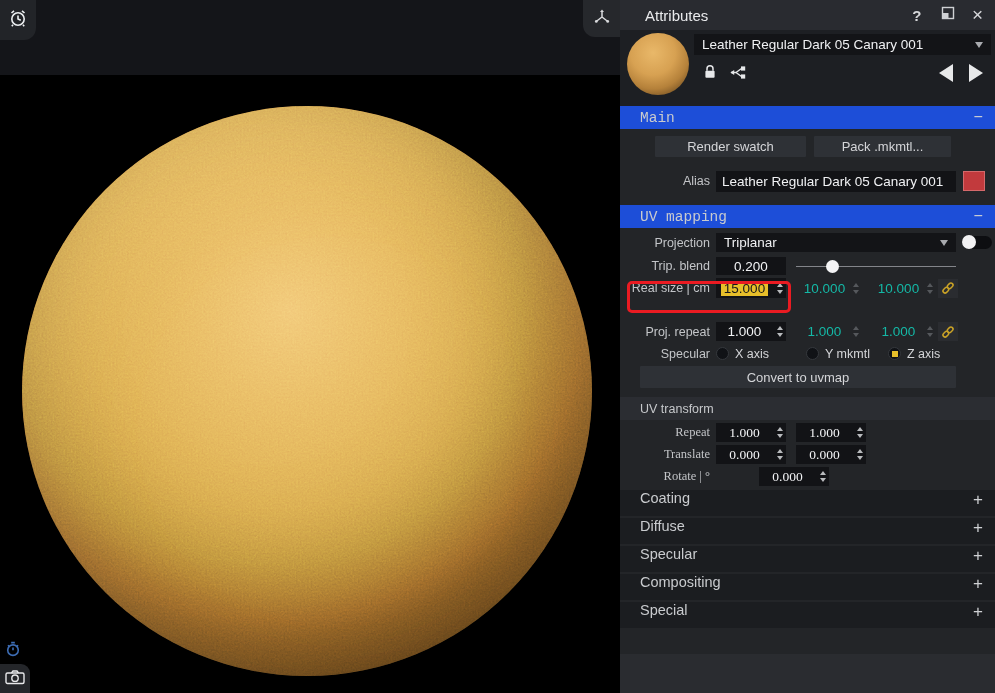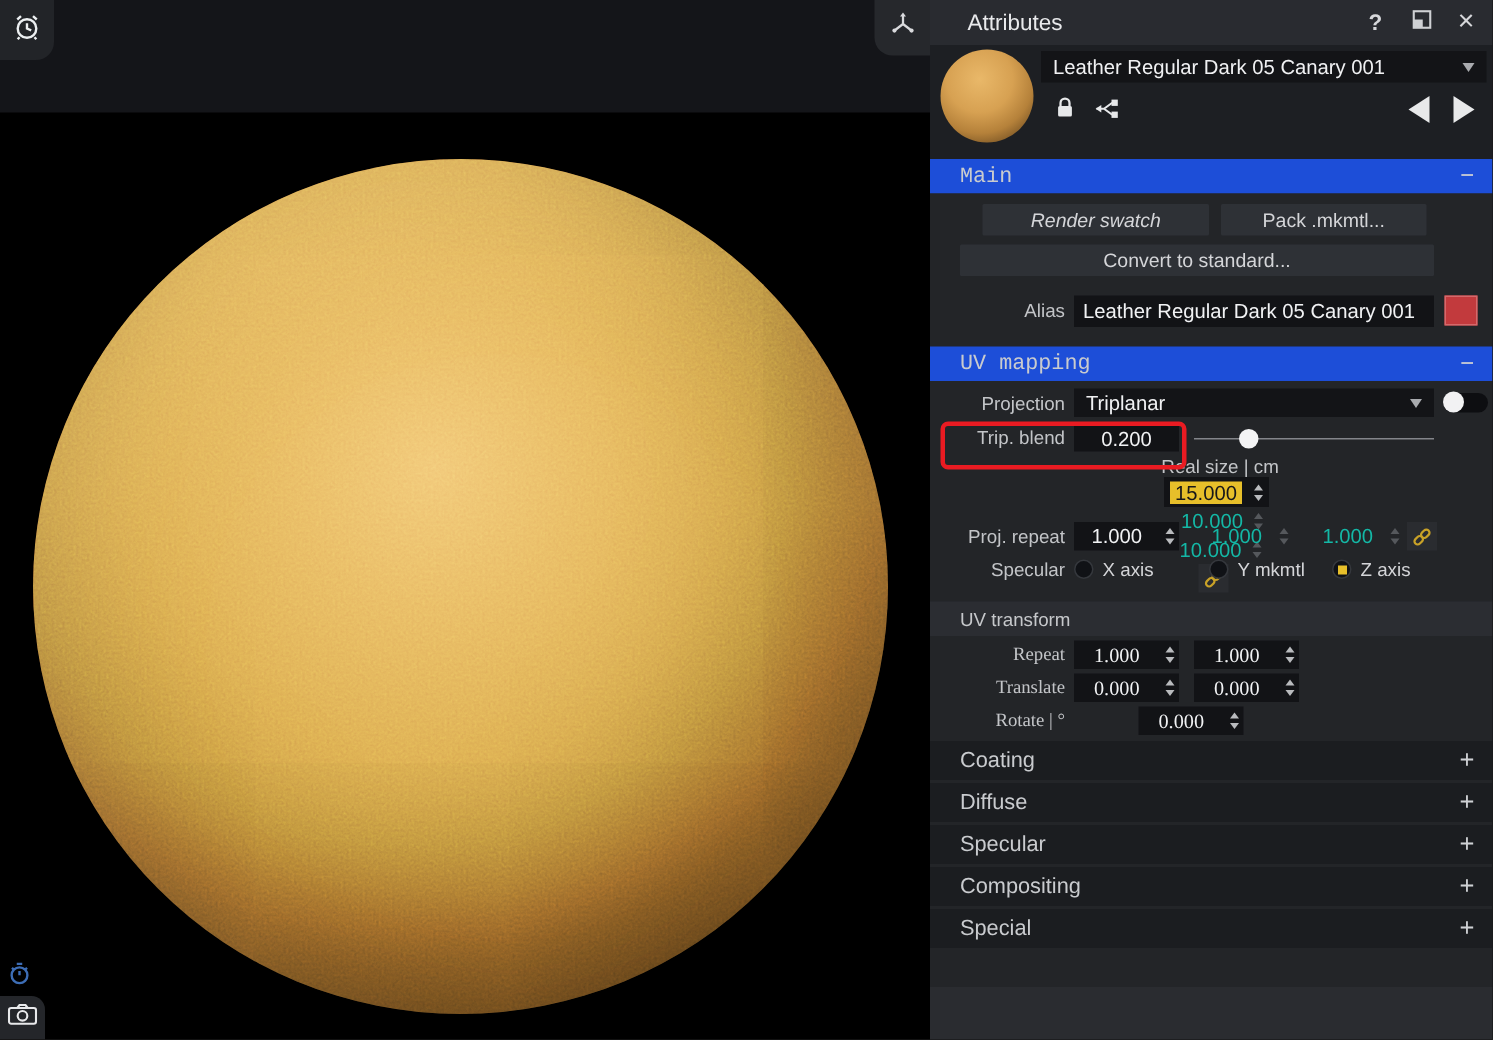--- a/index.html
+++ b/index.html
@@ -83,21 +83,21 @@
 
   .radio { width:13px; height:13px; border-radius:50%; background:#101216; border:1px solid #35383d;
     flex:none; display:flex; align-items:center; justify-content:center; }
   .radio.sel::after { content:""; width:6px; height:6px; background:#e7bf2a; }
   .rgroup { display:flex; align-items:center; }
   .rgroup .rl { margin-left:6px; font-size:12.5px; color:#d4d5d8; }
 
   .link-btn { width:20px; height:19px; background:#2a2c30; display:flex; align-items:center;
     justify-content:center; flex:none; }
 
-  .collapsed-row { height:26px; background:#1b1d20; display:flex; align-items:center;
+  .collapsed-row { height:26px; background:#1b1d20; display:flex; align-items:flex-start;
     padding:0 12px 0 20px; font-size:14.5px; color:#c9cbce; margin-bottom:2px; flex:none; }
   .collapsed-row .tog { margin-left:auto; font-size:17px; color:#cfd1d4; }
 
   .swatch { width:22px; height:20px; background:#c23a3d; border:1px solid #d4696b; flex:none; }
 
   .annotation { position:absolute; left:627px; top:281px; width:164px; height:32px;
     border:3px solid #ea1b22; border-radius:5px; pointer-events:none; z-index:50; }
 
   .filler-a { height:24px; background:#232528; flex:none; }
   .filler-b { flex:1; background:#2a2c30; }
@@ -200,25 +200,22 @@
       <span class="nav-arrow tri-left" style="left:319px;"></span>
       <span class="nav-arrow tri-right" style="left:349px;"></span>
     </div>
 
     <div class="sec-header">
       <span>Main</span>
       <span class="tog">−</span>
     </div>
     <div class="content" style="padding:7px 0 6px;">
       <div class="row" style="margin-bottom:6px;">
-        <div class="btn" style="margin-left:35px; width:151px;font-style:italic;">Render swatch</div>
+        <div class="btn" style="margin-left:35px; width:151px;">Render swatch</div>
         <div class="btn" style="margin-left:8px; width:137px;">Pack .mkmtl...</div>
-      </div>
-      <div class="row" style="margin-bottom:5px;">
-        <div class="btn" style="margin-left:20px; width:316px;">Convert to standard...</div>
       </div>
       <div class="row" style="height:36px;">
         <span class="rlabel">Alias</span>
         <div class="field" style="margin-left:6px; width:240px; height:21px;">
           <span class="val" style="text-align:left; padding-left:6px; font-size:13.5px;">Leather Regular Dark 05 Canary 001</span>
         </div>
         <span class="swatch" style="margin-left:7px;"></span>
       </div>
     </div>
 
@@ -243,21 +240,21 @@
         <span class="rlabel">Trip. blend</span>
         <div class="field" style="margin-left:6px; width:70px; height:18px;">
           <span class="val">0.200</span>
         </div>
         <div class="slider" style="margin-left:10px; width:160px;">
           <div class="track"></div>
           <div class="knob" style="left:30px;"></div>
         </div>
       </div>
 
-      <div class="row" style="margin-bottom:20px; height:20px;flex-direction:column;">
+      <div class="row" style="margin-bottom:20px; height:20px;">
         <span class="rlabel">Real size | cm</span>
         <div class="field" style="margin-left:6px; width:70px; height:20px;">
           <span class="val"><span class="hl">15.000</span></span>
           <span class="spin">
               <i class="up"></i>
               <i class="down"></i>
             </span>
         </div>
         <div class="field disabled" style="margin-left:14px; width:62px;">
           <span class="val">10.000</span>
@@ -325,20 +322,23 @@
         <span class="rgroup" style="width:82px;">
           <span class="radio"></span>
           <span class="rl">Y mkmtl</span>
         </span>
         <span class="rgroup">
           <span class="radio sel"></span>
           <span class="rl">Z axis</span>
         </span>
       </div>
 
+      <div class="row">
+        <div class="btn" style="margin-left:20px; width:316px; height:22px;">Convert to uvmap</div>
+      </div>
     </div>
 
     <div class="sub-header">
       <span>UV transform</span>
     </div>
     <div class="content" style="padding:3px 0 4px;font-family:Liberation Serif, serif;">
       <div class="row" style="margin-bottom:3px; height:19px;">
         <span class="rlabel">Repeat</span>
         <div class="field" style="margin-left:6px; width:70px;">
           <span class="val">1.000</span>

